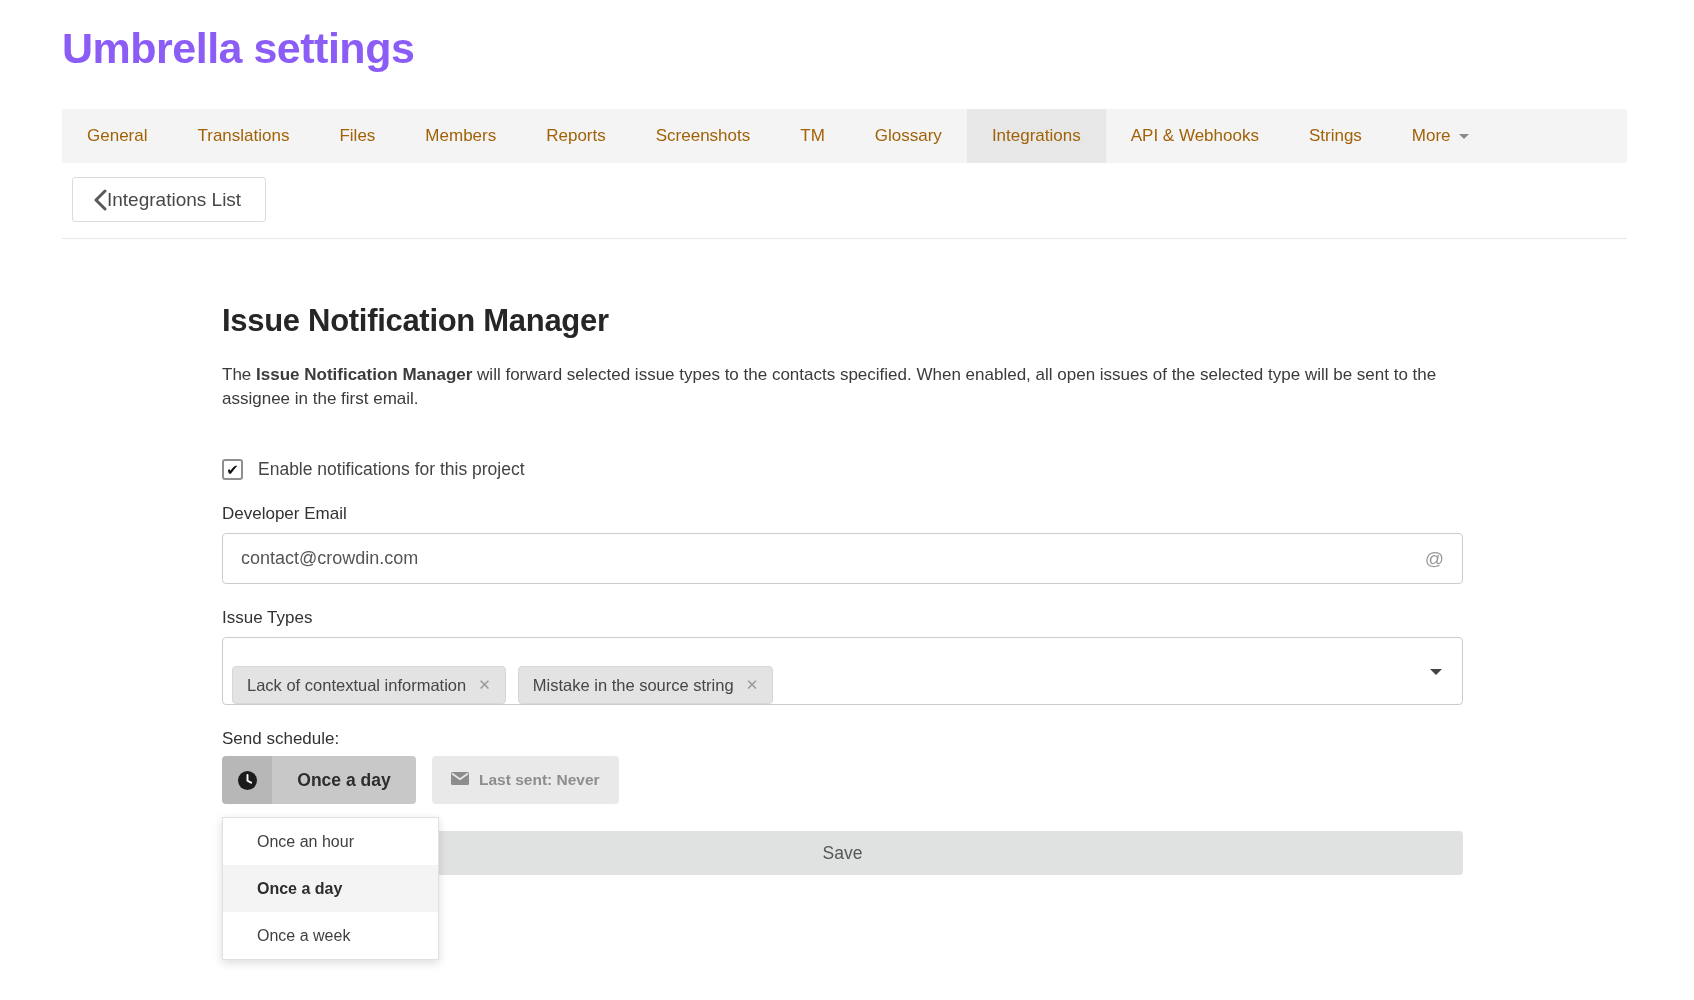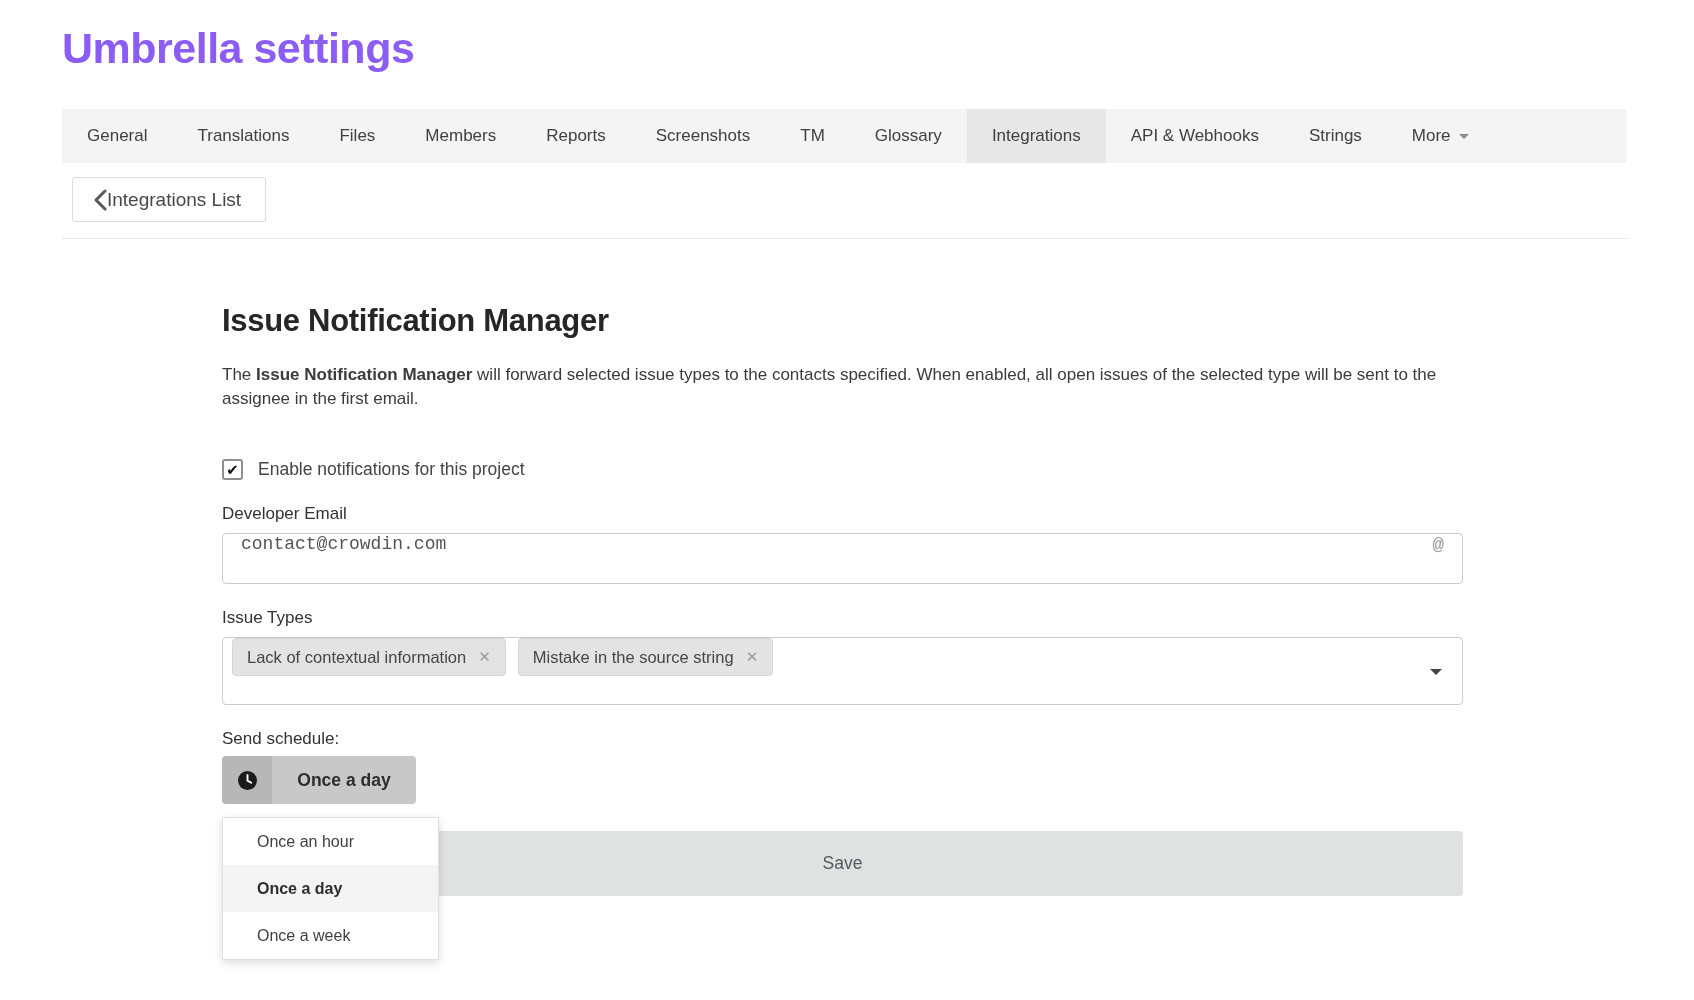--- a/index.html
+++ b/index.html
@@ -24,21 +24,21 @@
     height: 54px;
     background: #f4f4f4;
     display: flex;
     align-items: stretch;
   }
   .tab {
     display: flex;
     align-items: center;
     padding: 0 25px;
     font-size: 17px;
-    color: #404040;
+    color: #a16207;
     cursor: pointer;
     white-space: nowrap;
   }
   .tab.active { background: #e7e7e7; }
   .tab .caret-down {
     width: 0; height: 0;
     border-left: 5px solid transparent;
     border-right: 5px solid transparent;
     border-top: 5px solid #8a8a8a;
     margin-left: 8px;
@@ -109,35 +109,35 @@
     font-weight: 400;
     color: #333;
   }
 
   .text-input {
     margin-top: 9px;
     height: 51px;
     border: 1px solid #ccc;
     border-radius: 4px;
     display: flex;
+    align-items: center;
     justify-content: space-between;
     padding: 0 18px;
     background: #fff;
-    font-family: Liberation Mono, monospace;
   }
   .text-input .value { font-size: 18px; color: #555; }
   .text-input .at-glyph { font-size: 19px; color: #9a9a9a; }
 
   .tags-field {
     margin-top: 9px;
     height: 68px;
     border: 1px solid #ccc;
     border-radius: 4px;
     display: flex;
-    align-items: flex-start;
+    align-items: flex-end;
     gap: 12px;
     padding: 0 46px 0 9px;
     background: #fff;
     position: relative;
     cursor: pointer;
   }
   .tag {
     display: inline-flex;
     align-items: center;
     gap: 12px;
@@ -228,21 +228,21 @@
     background: #fff;
   }
   .dropdown-item.active {
     font-weight: 700;
     background: #f4f4f4;
     color: #2d2d2d;
   }
 
   .save-btn {
     margin-top: 27px;
-    height: 65px;
+    height: 44px;
     width: 100%;
     background: #e0e2e2;
     border: none;
     border-radius: 4px;
     font-family: inherit;
     font-size: 17.5px;
     color: #535859;
     cursor: pointer;
   }
 </style>
@@ -322,20 +322,29 @@
     <div class="schedule-btn">
       <span class="icon-seg">
         <svg width="21" height="21" viewBox="0 0 21 21">
             <circle cx="10.5" cy="10.5" r="9.5" fill="#1b1b1b"></circle>
             <path d="M10.5 5v5.8l3.6 1.9" stroke="#fff" stroke-width="1.9" fill="none" stroke-linecap="round"></path>
           </svg>
       </span>
       <span class="label-seg">Once a day</span>
     </div>
 
+    <div class="last-sent-chip">
+      <span>
+        <svg width="18" height="13" viewBox="0 0 18 13">
+            <rect width="18" height="13" rx="1.5" fill="#8d8d8d"></rect>
+            <path d="M1 1.5l8 5.7 8-5.7" stroke="#e9e9e9" stroke-width="1.7" fill="none"></path>
+          </svg>
+      </span>
+      <span>Last sent: Never</span>
+    </div>
 
     <div class="dropdown">
       <div class="dropdown-item">Once an hour</div>
       <div class="dropdown-item active">Once a day</div>
       <div class="dropdown-item">Once a week</div>
     </div>
   </div>
 
   <button class="save-btn">Save</button>
 

